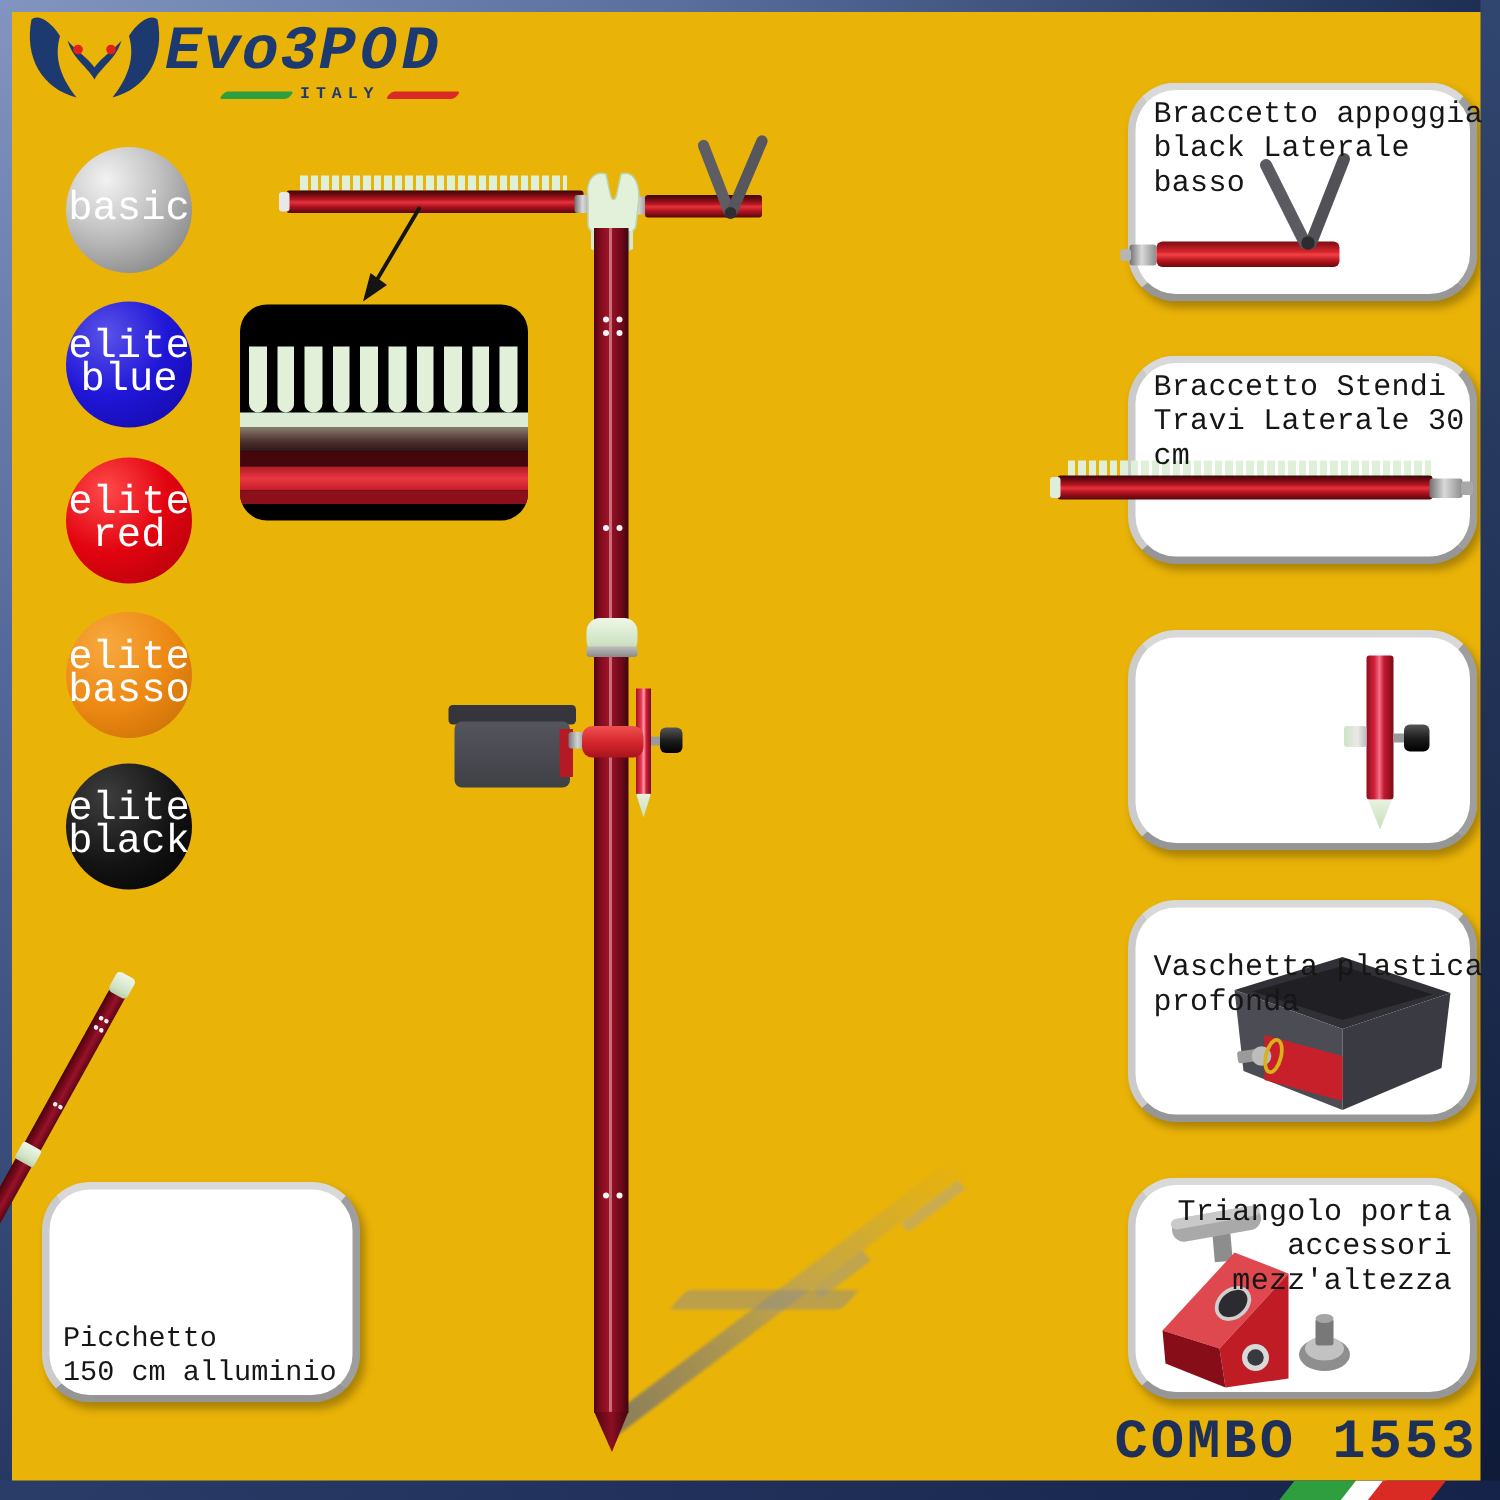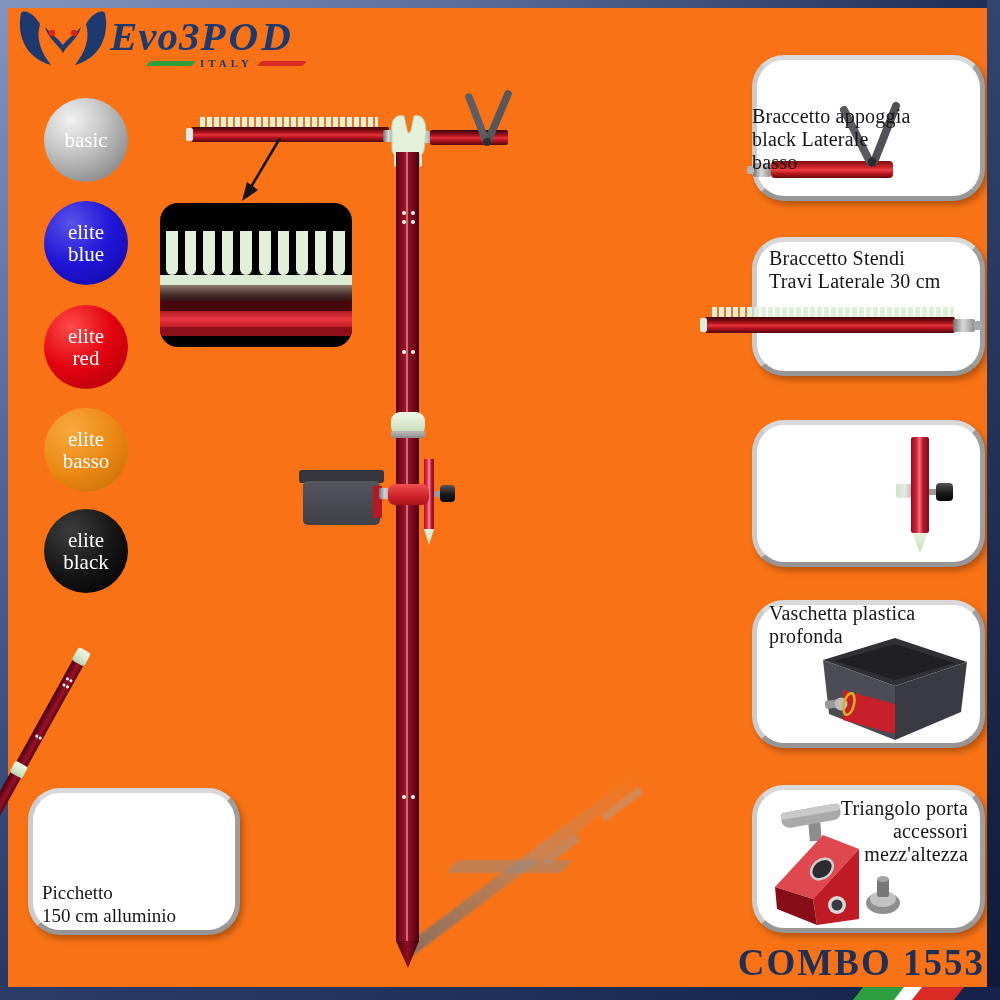--- a/index.html
+++ b/index.html
@@ -1,20 +1,20 @@
 <!DOCTYPE html>
 <html><head>
 <meta charset="utf-8">
 <style>
   * { margin:0; padding:0; box-sizing:border-box; }
   html,body { background:#fff; }
   #canvas {
     position:relative; width:1000px; height:1000px;
-    background:#f97316; overflow:hidden;
-    font-family:Liberation Serif, serif;
+    background:#eab308; overflow:hidden;
+    font-family:Liberation Mono, monospace;
   }
   .abs { position:absolute; }
 
   
   .edge-top   { left:0; top:0; width:1000px; height:8px;
                 background:linear-gradient(90deg,#8295c0,#5a6f9e 45%,#1c2c52); }
   .edge-left  { left:0; top:0; width:8px; height:1000px;
                 background:linear-gradient(180deg,#8295c0,#53689a 45%,#253862); }
   .edge-right { left:987px; top:0; width:13px; height:1000px;
                 background:linear-gradient(180deg,#31466f,#0e1a38); }
@@ -31,45 +31,45 @@
   .logo-text .pod { letter-spacing:3px; }
   .italy-row { left:148px; top:57px; display:flex; align-items:center; gap:6px; }
   .swoosh { height:5px; width:46px; transform:skewX(-40deg); border-radius:2px; }
   .swoosh.green { background:#2f9e3f; }
   .swoosh.red   { background:#d92b23; }
   .italy-label { font-size:11px; font-weight:bold; letter-spacing:4px; color:#1d3a70; }
 
   
   .badge { position:absolute; left:44px; width:84px; height:84px; border-radius:50%;
            display:flex; flex-direction:column; align-items:center; justify-content:center;
-           color:#fff; font-size:21px; line-height:22px; text-align:right; }
+           color:#fff; font-size:27px; line-height:22px; text-align:right; }
   .b-basic  { top:98px;  background:radial-gradient(circle at 32% 26%,#f2f2f2,#c4c4c4 40%,#909090 78%,#7d7d7d); }
   .b-blue   { top:201px; background:radial-gradient(circle at 32% 26%,#5a52e8,#2016d8 48%,#1208a0); }
   .b-red    { top:305px; background:radial-gradient(circle at 32% 26%,#ff4a4a,#e20410 48%,#ad0008); }
   .b-orange { top:408px; background:radial-gradient(circle at 32% 26%,#f7a93f,#ec8712 52%,#c16a04); }
   .b-black  { top:509px; background:radial-gradient(circle at 32% 26%,#3d3d3d,#131313 55%,#000); }
 
   
   .panel { position:absolute; background:#fff; border-radius:32px;
            border:5px solid #cbcbcb; border-top-color:#d9d9d9;
            border-right-color:#9e9e9e; border-bottom-color:#969696;
            box-shadow:3px 4px 6px rgba(0,0,0,.28), inset 0 1px 0 #fff; }
   .p1 { left:752px; top:55px;  width:233px; height:146px; }
   .p2 { left:752px; top:237px; width:233px; height:139px; }
   .p3 { left:752px; top:420px; width:233px; height:147px; }
   .p4 { left:752px; top:600px; width:233px; height:148px; }
   .p5 { left:752px; top:785px; width:233px; height:148px; }
   .p-picchetto { left:28px; top:788px; width:212px; height:147px; z-index:1; }
 
   .acc-title { position:absolute; font-size:20px; line-height:23px; color:#161616;
                letter-spacing:.2px; z-index:3; }
-  .t1 { left:752px; top:65px;margin-top:40px;  }
+  .t1 { left:769px; top:65px;  }
   .t2 { left:769px; top:247px; }
   .t3 { left:769px; top:431px; }
-  .t4 { left:769px; top:602px; }
+  .t4 { left:769px; top:634px; }
   .t5 { left:770px; top:797px; width:198px; text-align:right; }
   .picchetto-label { left:42px; top:881px; font-size:19px; line-height:23px; color:#161616; z-index:3; }
 
   .combo { position:absolute; right:15px; top:941px; font-size:37px; font-weight:bold;
            color:#1e3058; letter-spacing:2px; white-space:nowrap; }
 
   
   .redbar-v { background:linear-gradient(180deg,#3b0508 0%,#7c0c14 22%,#b61722 40%,#e6333b 52%,#b01220 72%,#53070d 100%); border-radius:2px; }
   .teeth { background:repeating-linear-gradient(90deg,#dff0d8 0px,#dff0d8 5px,rgba(0,0,0,0) 5px,rgba(0,0,0,0) 7px); }
   .metal { background:linear-gradient(90deg,#6f6f6f,#d9d9d9 45%,#8c8c8c); border-radius:2px; }

